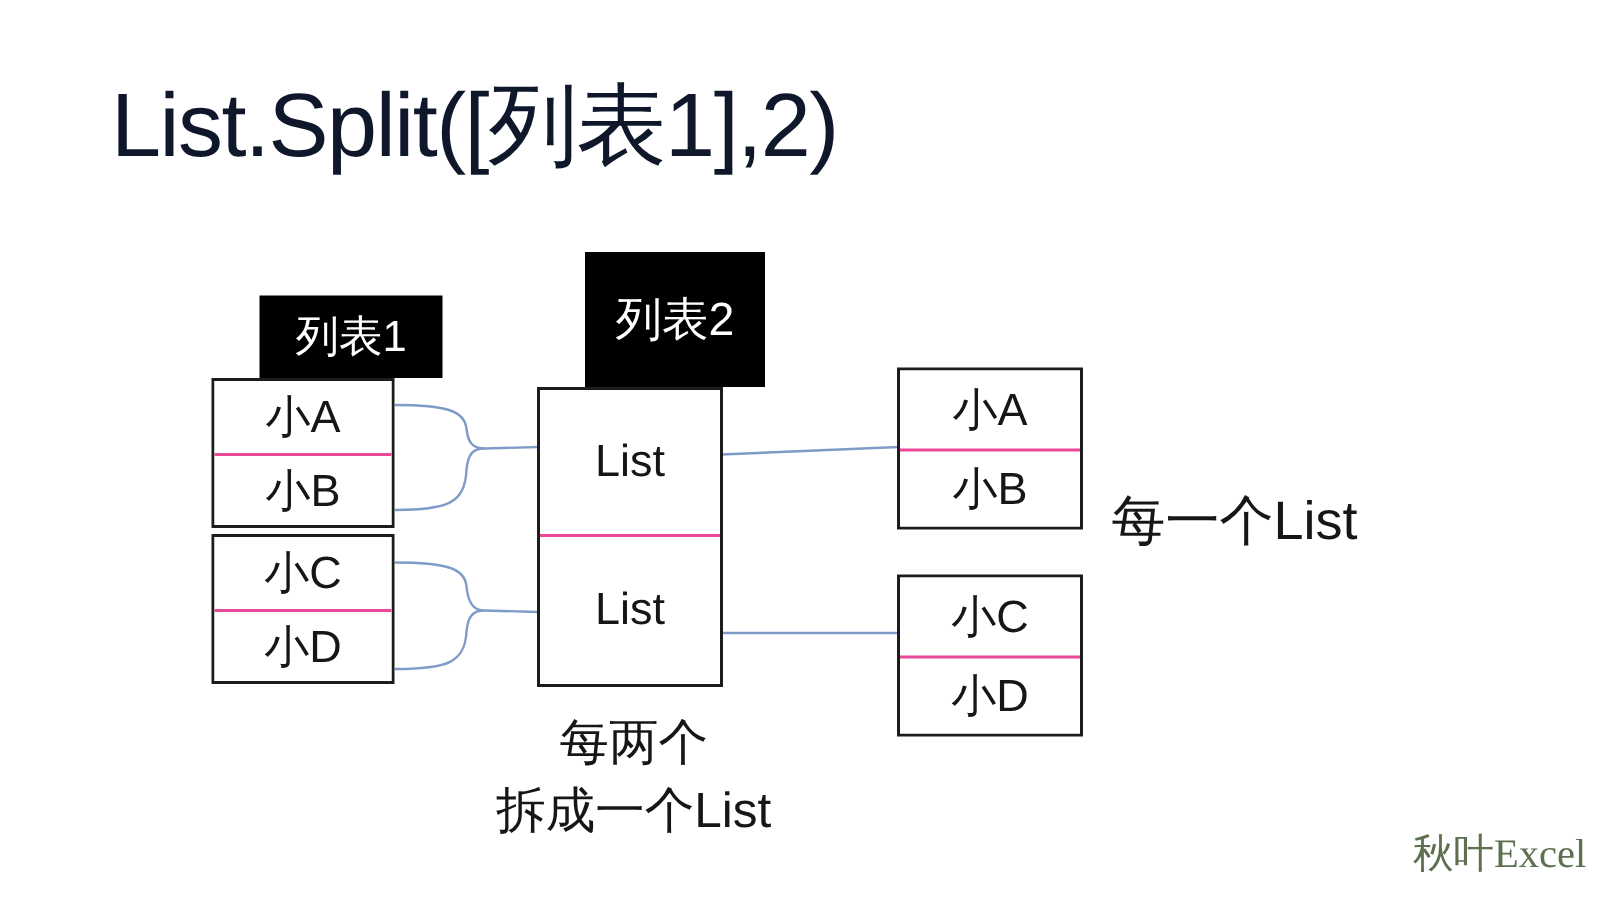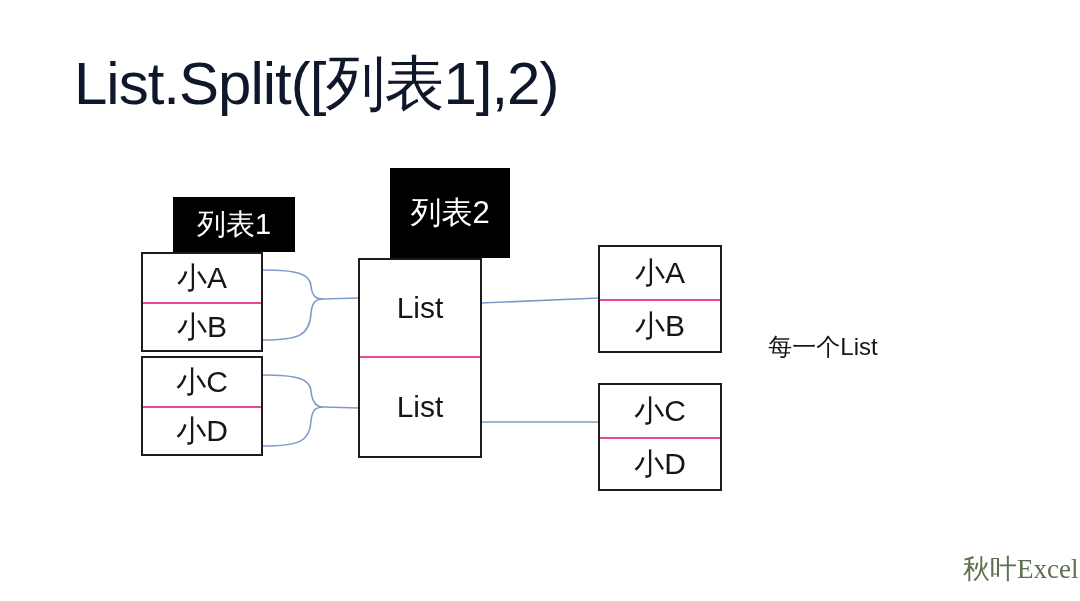--- a/index.html
+++ b/index.html
@@ -78,32 +78,31 @@
     left: 310px;
     top: 472px;
     width: 225px;
     font-size: 33px;
     line-height: 45px;
   }
   .note-right {
     left: 728px;
     top: 328px;
     width: 190px;
-    font-size: 24px;
+    font-size: 36px;
     line-height: 37px;
   }
   .watermark {
     position: absolute;
     left: 942px;
     top: 551px;
     font-family: "Liberation Serif", "DejaVu Serif", serif;
     font-size: 27px;
     color: #5f7050;
     white-space: nowrap;
-    margin-left: 21px;
   }
   svg.connectors {
     position: absolute;
     left: 0; top: 0;
     width: 1080px; height: 601px;
     pointer-events: none;
   }
   svg.connectors path {
     fill: none;
     stroke: #7f9bc8;
@@ -156,20 +155,24 @@
     </div>
   </div>
 
   <div class="tbl tbl-out tbl-out2">
     <div class="tbl-body">
       <div class="cell">小C</div>
       <div class="cell">小D</div>
     </div>
   </div>
 
+  <div class="note note-bottom">
+    <div>每两个</div>
+    <div>拆成一个List</div>
+  </div>
 
   <div class="note note-right">
     <div>每一个List</div>
   </div>
 
   <div class="watermark">秋叶Excel</div>
 
 </div>
 
 </body></html>

